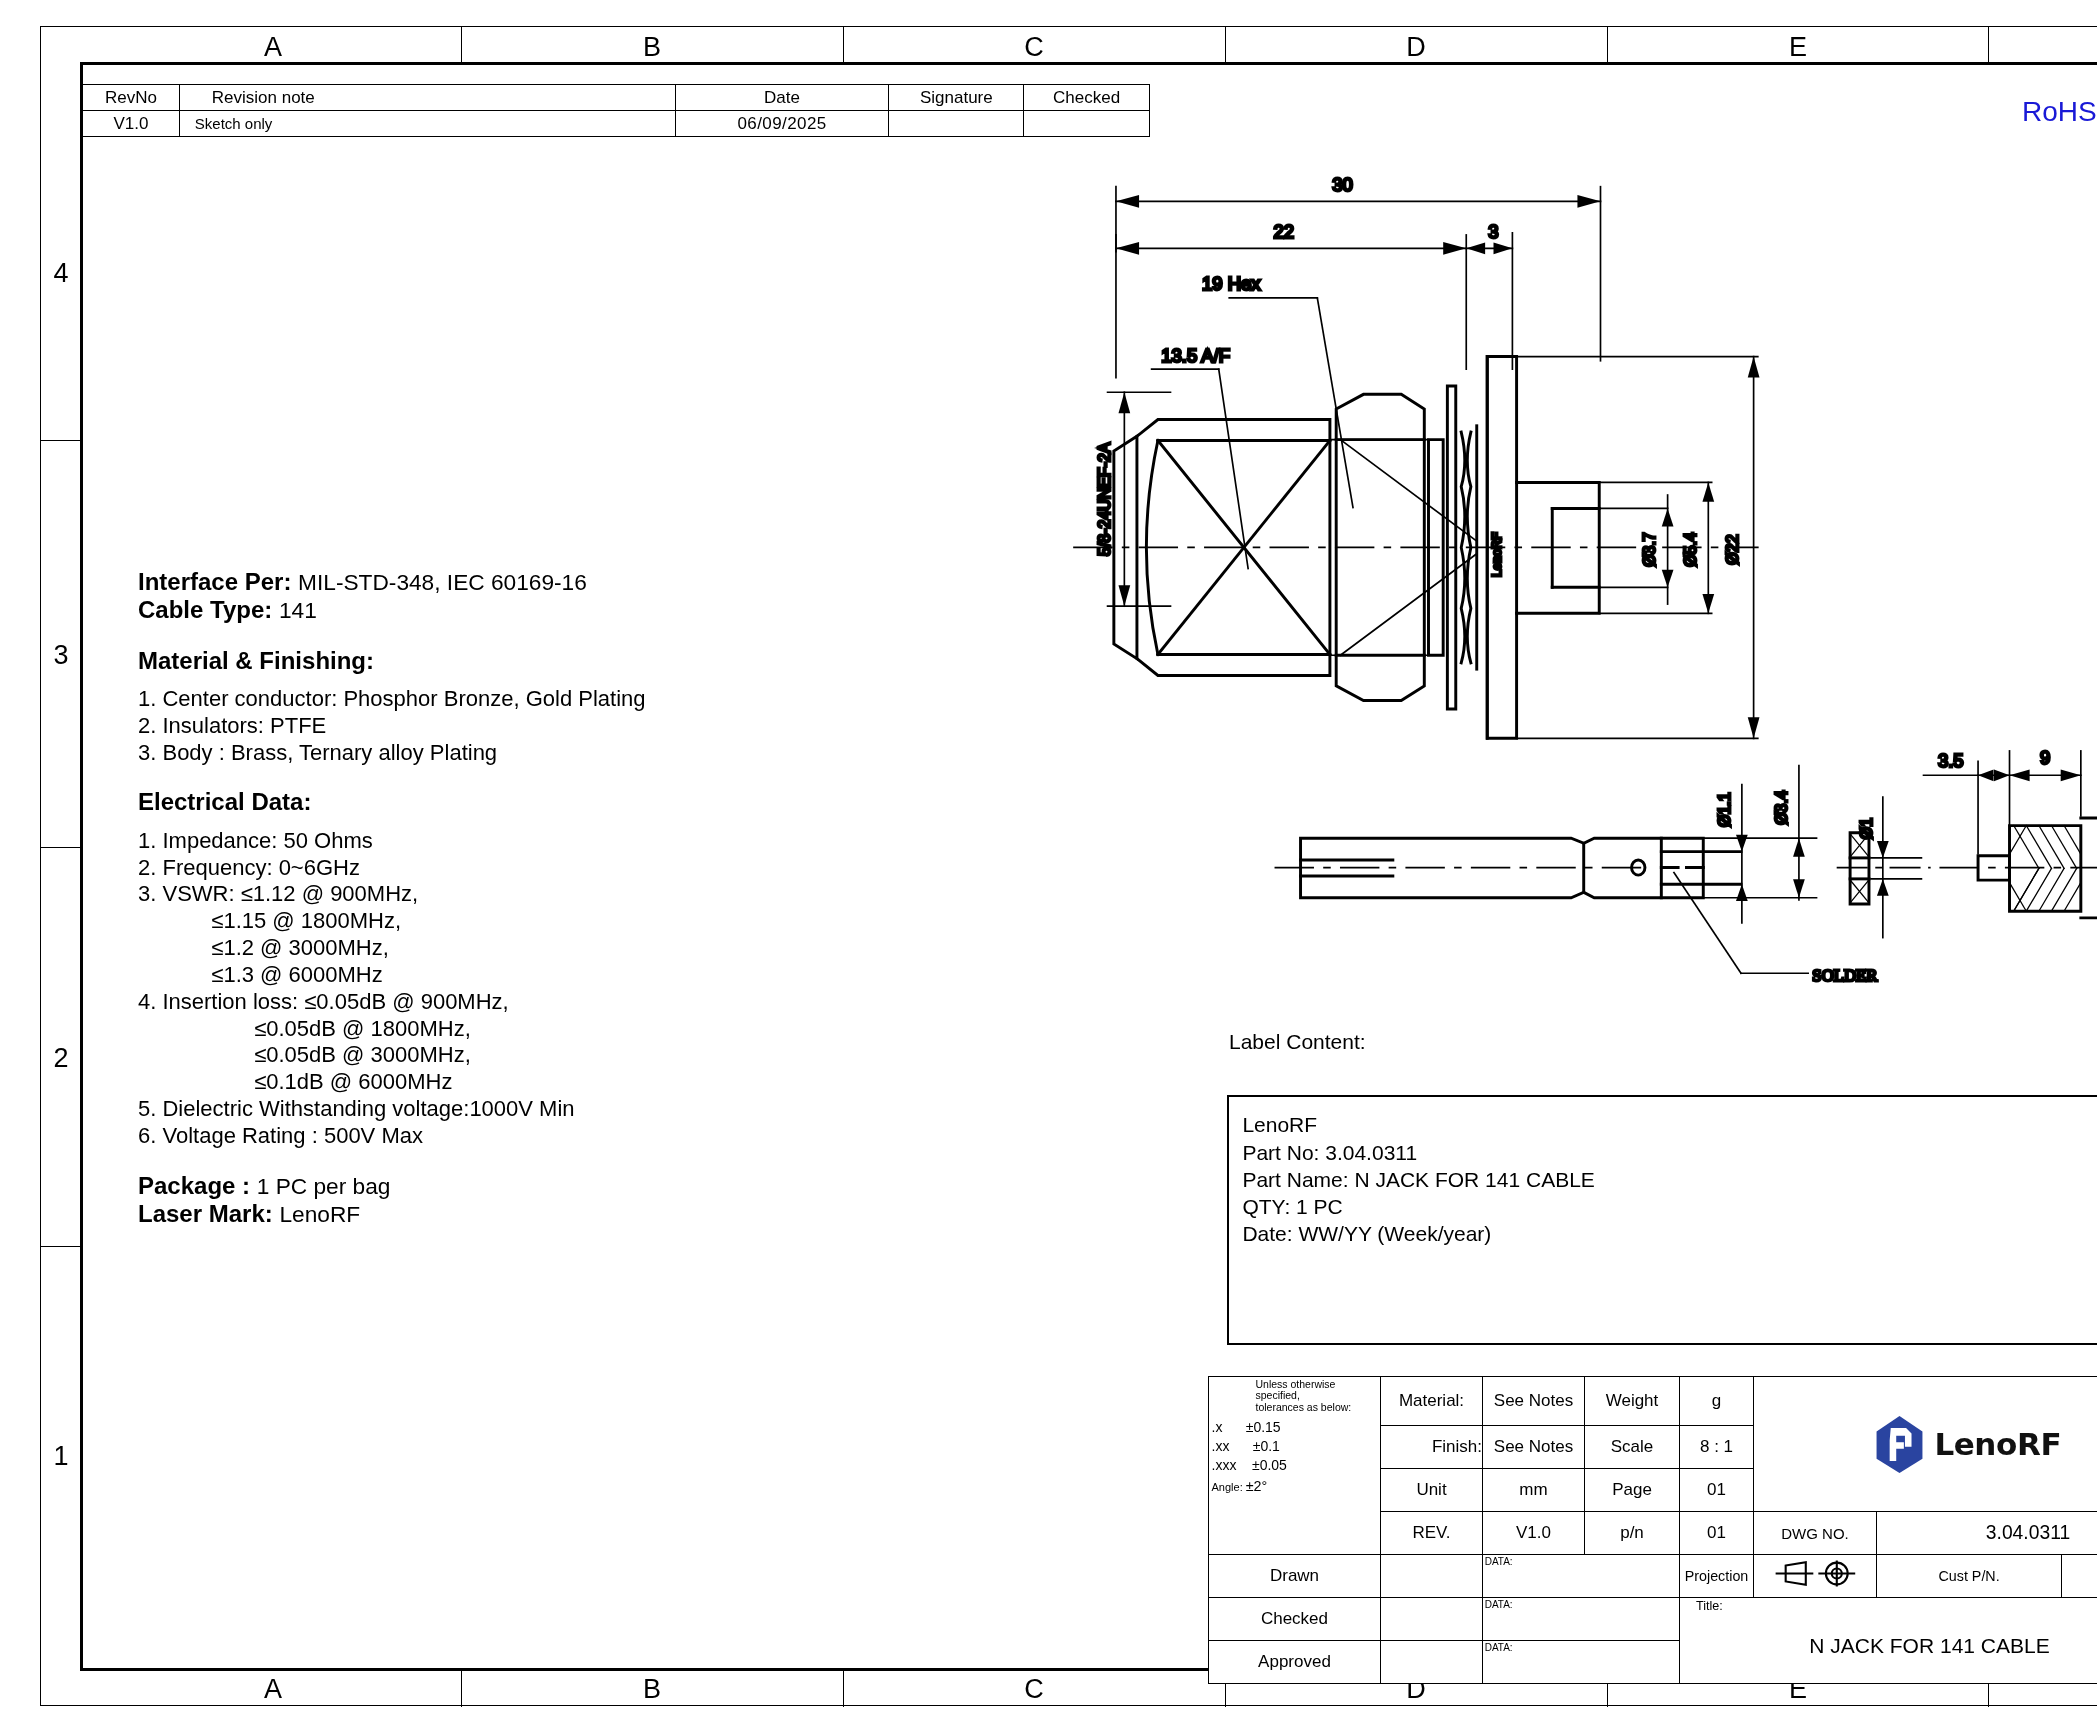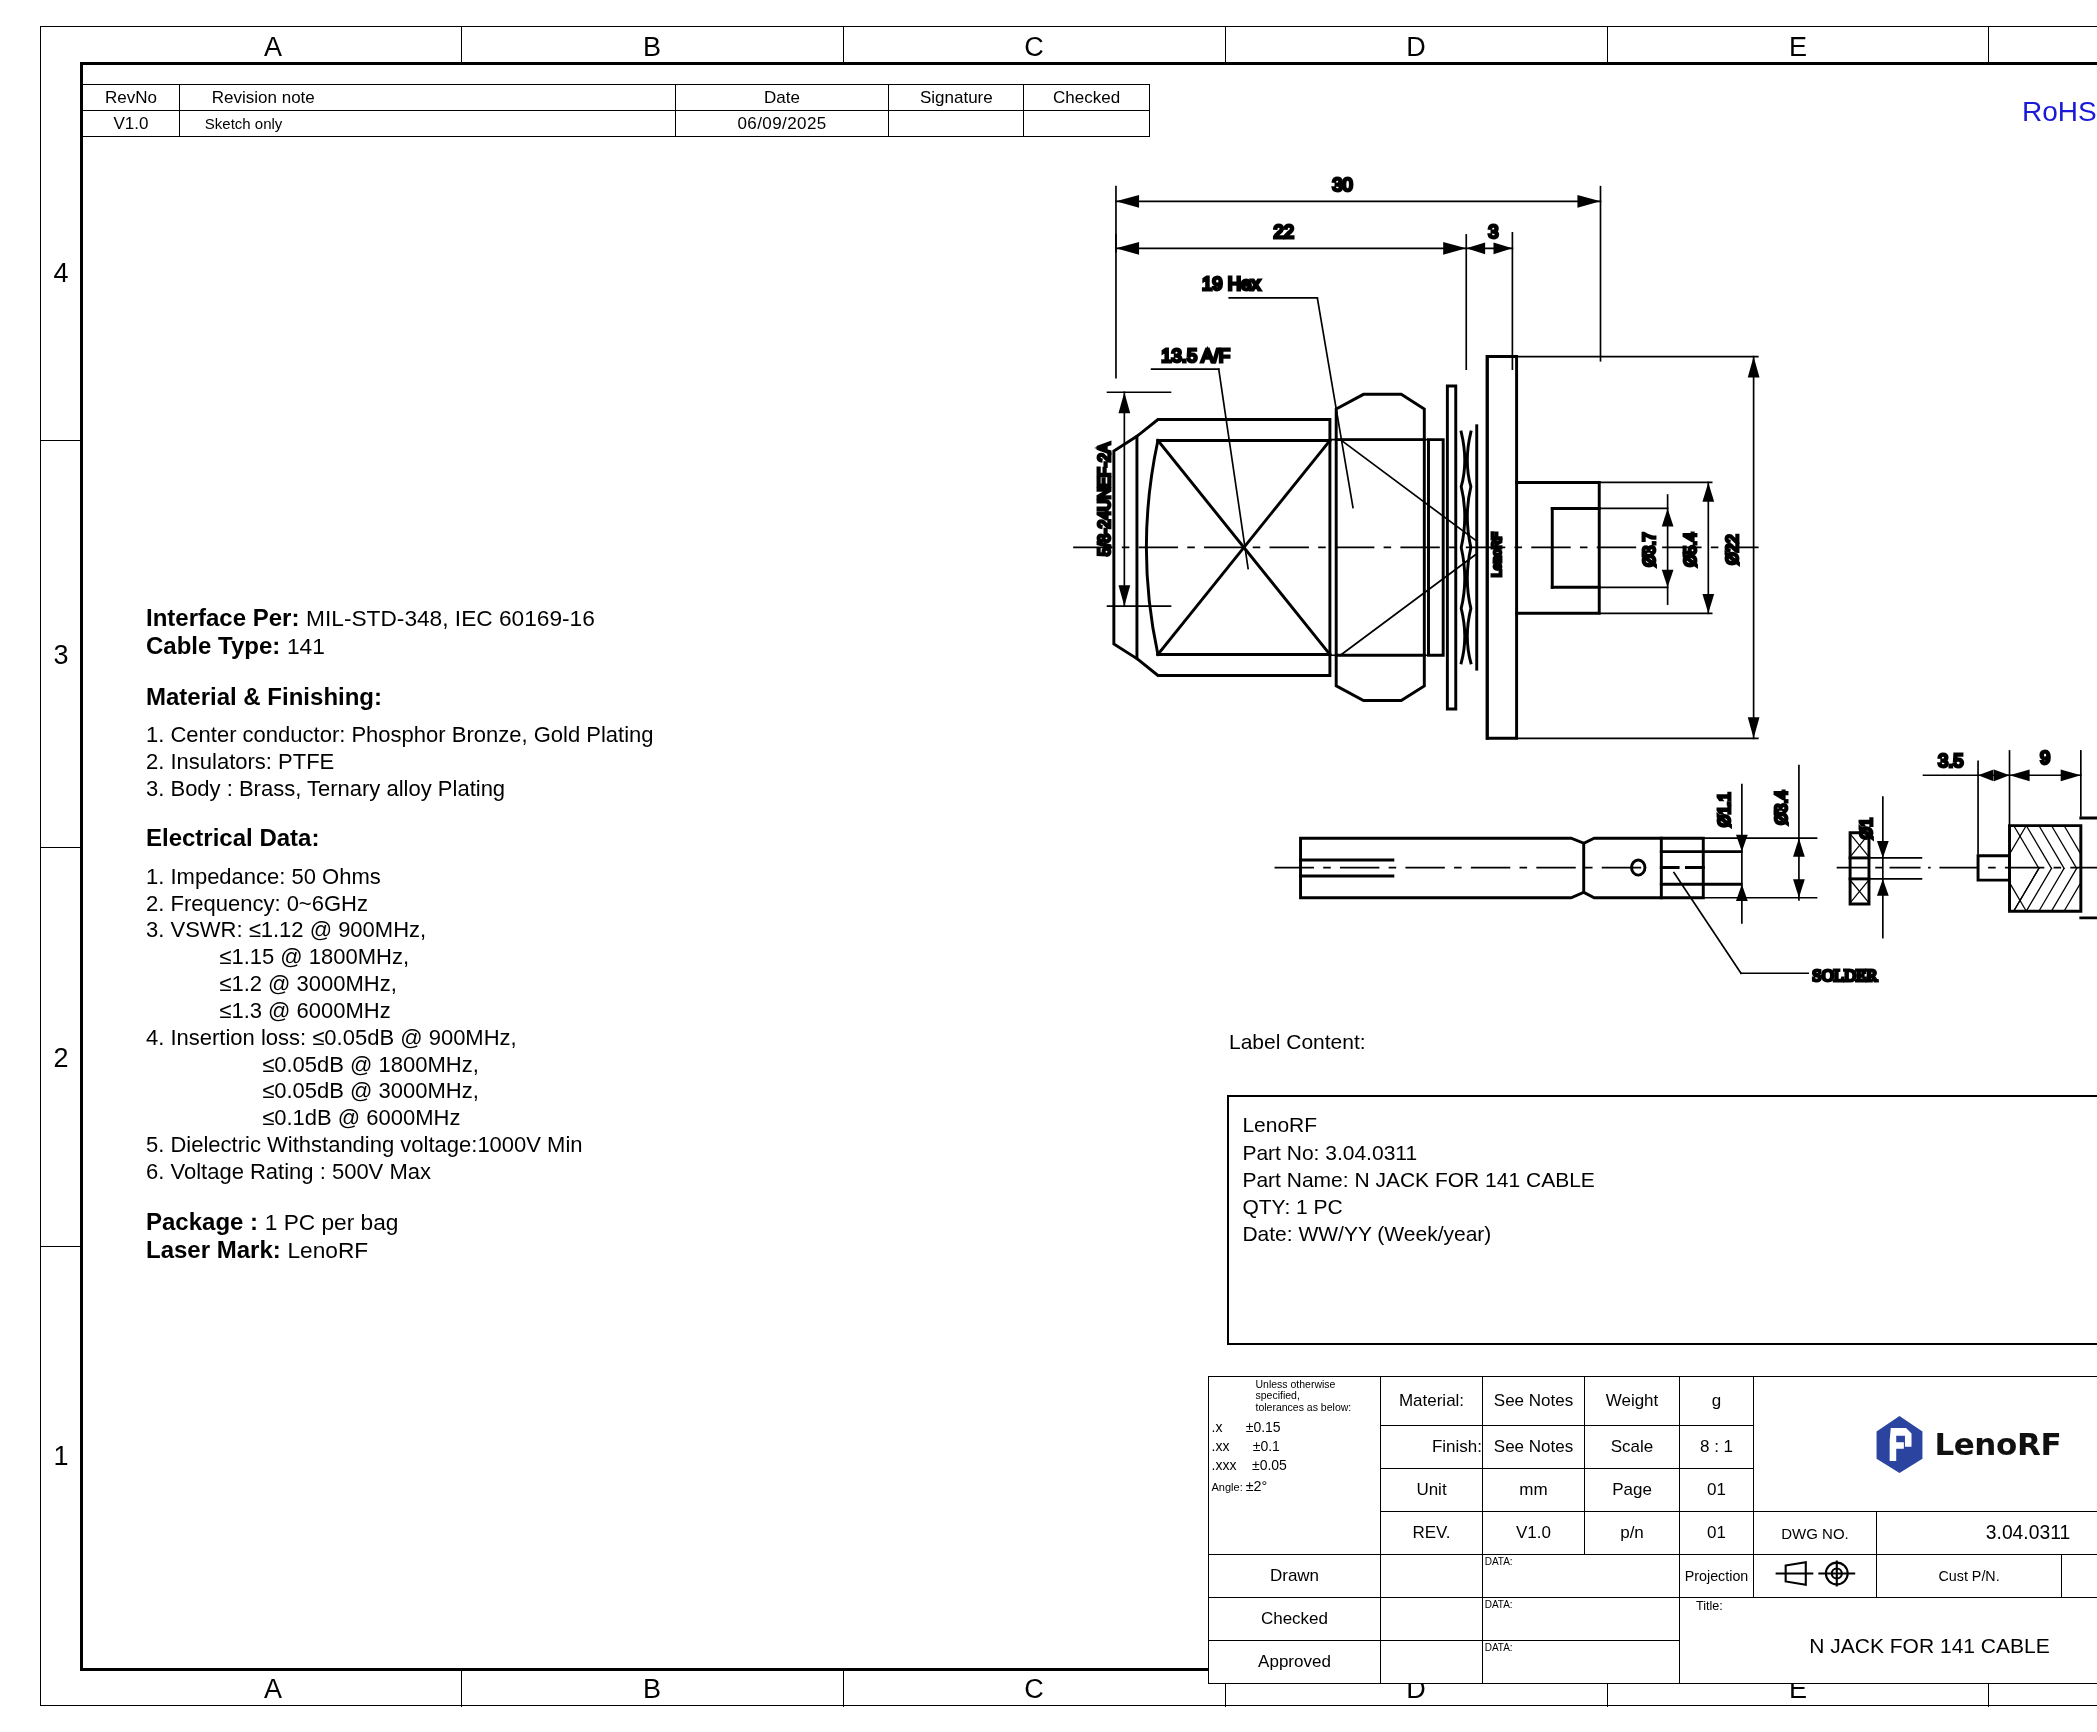--- a/index.html
+++ b/index.html
@@ -17,21 +17,21 @@
   .rev-table{position:absolute;left:82px;top:84px;border-collapse:collapse;}
   .rev-table td{border:1.7px solid #000;font-size:17px;padding:2.5px 5.9px;color:#000;background:#fff;}
   .rev-table td.c{text-align:center;}
   .rev-table td.l{text-align:left;padding-left:32px;}
   .rev-date{font-size:18.5px;letter-spacing:0.4px;}
 
   
   .rohs{position:absolute;left:2022px;top:96px;font-size:28px;color:#1919d6;white-space:nowrap;font-weight:400;}
 
   
-  .spec{position:absolute;left:146px;top:568px;width:923px;color:#000;margin-top:36px;}
+  .spec{position:absolute;left:138px;top:568px;width:923px;color:#000;}
   .spec .hd{font-size:24px;font-weight:bold;line-height:1.18;}
   .spec .hd .reg{font-weight:normal;font-size:22.7px;}
   .spec .ln{font-size:22px;line-height:1.22;white-space:pre;}
   .sp-gap{height:22px;}
   .sp-gap-s{height:11px;}
 
   
   .labelhd{position:absolute;left:1229px;top:1030px;font-size:21px;}
   .labelbox{position:absolute;left:1227px;top:1095px;width:1005px;height:250px;border:2.1px solid #000;box-sizing:border-box;background:#fff;padding:14.3px 0 0 13.4px;}
   .labelbox div{font-size:21px;line-height:1.30;}
@@ -105,21 +105,21 @@
     <tbody>
         <tr>
       <td class="c" style="width:84px;">RevNo</td>
       <td class="l" style="width:457px;">Revision note</td>
       <td class="c" style="width:201px;">Date</td>
       <td class="c" style="width:122px;">Signature</td>
       <td class="c" style="width:113px;">Checked</td>
     </tr>
     <tr>
       <td class="c">V1.0</td>
-      <td class="l" style="padding-left:25px;font-size:15px;">Sketch only</td>
+      <td class="l" style="padding-left:15px;font-size:15px;">Sketch only</td>
       <td class="c rev-date">06/09/2025</td>
       <td class="c"></td>
       <td class="c"></td>
     </tr>
   </tbody>
     </table>
 
   <div class="rohs">RoHS Compliant.</div>
 
   <div class="spec">

